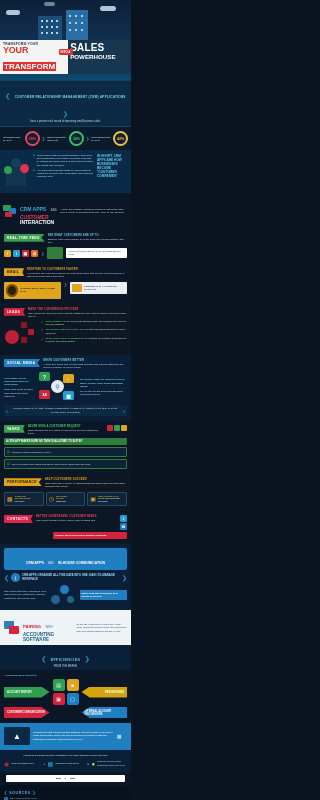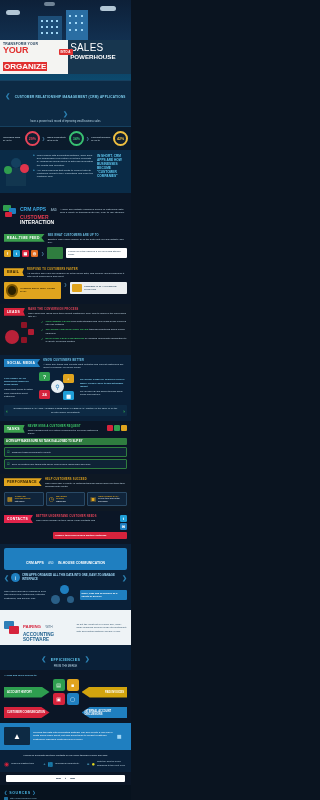--- a/index.html
+++ b/index.html
@@ -18,21 +18,21 @@
   .bldg { position:absolute; bottom:28px; background:#1d4e78; }
   .bldg.b2 { background:#2a6ea3; }
   .bldg i { position:absolute; width:2px; height:2px; background:#9fd6f5; }
   .tree { position:absolute; bottom:28px; width:5px; height:11px; background:#2f7d3f; border-radius:50% 50% 30% 30%; }
   .heroband { position:absolute; left:0; right:0; bottom:6px; display:flex; align-items:stretch; height:34px; }
   .hb-l { flex:1 1 52%; background:#f4f4f2; position:relative; padding:2px 3px; }
   .hb-r { flex:1 1 48%; background:#17364f; position:relative; padding:3px 2px; }
   .t-small { font-size:3.4px; font-weight:bold; color:#24405c; letter-spacing:.2px; }
   .t-big { font-size:9px; font-weight:bold; color:#e03131; line-height:9px; letter-spacing:-.2px; }
   .t-big2 { font-size:8px; font-weight:bold; color:#fff; background:#e03131; display:inline-block; padding:0 1px; line-height:9px; }
-  .t-sales { font-size:10px; font-weight:normal; color:#fff; line-height:10px; letter-spacing:.2px; }
+  .t-sales { font-size:10px; font-weight:bold; color:#fff; line-height:10px; letter-spacing:.2px; }
   .t-pwr { font-size:6.2px; font-weight:bold; color:#fff; line-height:7px; }
   .intochip { position:absolute; left:50%; top:9px; transform:translateX(-50%); background:#e03131; color:#fff; font-size:3px; font-weight:bold; padding:1px 2px; border-radius:1px; z-index:3; }
 
   
   .sec { position:relative; padding:4px 4px 5px; }
   .subbar { background:#0d2a44; border-top:1px solid #16405f; border-bottom:1px solid #16405f; padding:3px 4px; text-align:center; }
   .subbar .cap { font-size:3.1px; font-weight:bold; color:#7fd0f0; letter-spacing:.25px; }
   .subbar .sub { font-size:2.6px; color:#b9d6e6; }
   .chev { color:#2b7fb0; font-size:6px; font-weight:bold; }
 
@@ -137,21 +137,21 @@
         <i style="left:15px;top:19px;"></i>
     </div>
     <div class="tree" style="left:14px;"></div>
     <div class="tree" style="left:104px;"></div>
     <div class="tree" style="left:118px;"></div>
 
     <div class="heroband">
       <div class="hb-l">
         <div class="t-small">TRANSFORM YOUR</div>
         <div class="t-big">YOUR</div>
-        <div class="t-big2">ORGANIZE</div>
+        <div class="t-big2">TRANSFORM</div>
       </div>
       <div class="hb-r">
         <div class="t-sales">SALES</div>
         <div class="t-pwr">POWERHOUSE</div>
       </div>
       <div class="intochip">INTO A</div>
     </div>
   </div>
 
   <div class="subbar">

